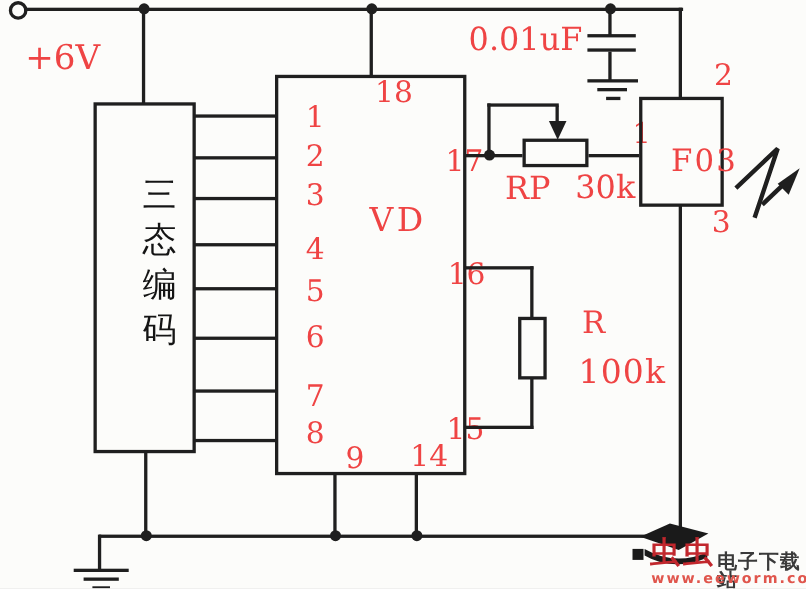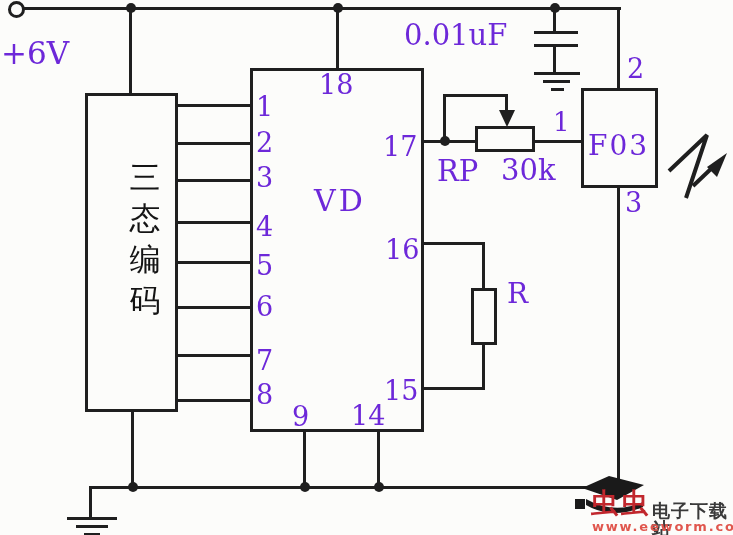--- a/index.html
+++ b/index.html
@@ -8,21 +8,21 @@
     background:#fcfcfa;
     font-family:"DejaVu Serif","Liberation Serif",serif;
   }
   
   .w{position:absolute;background:#1f1f1f;}
   
   .box{position:absolute;border:3px solid #1f1f1f;background:transparent;box-sizing:border-box;}
   
   .dot{position:absolute;width:10px;height:10px;border-radius:50%;background:#1f1f1f;}
   
-  .lbl{position:absolute;color:#6d28d9;line-height:1;white-space:nowrap;}
+  .lbl{position:absolute;color:#ef4444;line-height:1;white-space:nowrap;margin-left:22px;}
   .pin{font-size:27px;}
   .big{font-size:29px;}
   .term{
     position:absolute;left:8px;top:1px;width:11px;height:11px;
     border:3px solid #1f1f1f;border-radius:50%;background:#fcfcfa;
   }
   .tri-down{
     position:absolute;width:0;height:0;
     border-left:8px solid transparent;border-right:8px solid transparent;
     border-top:17px solid #1f1f1f;
@@ -118,20 +118,21 @@
   <div class="lbl big" style="left:437px;top:157px;">RP</div>
   <div class="lbl big" style="left:501px;top:156px;">30k</div>
   <div class="lbl" style="left:553px;top:109px;font-size:26px;">1</div>
 
   <div class="w" style="left:422px;top:242px;width:63px;height:3px;"></div>
   <div class="w" style="left:482px;top:242px;width:3px;height:48px;"></div>
   <div class="box" style="left:471px;top:288px;width:26px;height:57px;"></div>
   <div class="w" style="left:482px;top:343px;width:3px;height:47px;"></div>
   <div class="w" style="left:422px;top:387px;width:63px;height:3px;"></div>
   <div class="lbl" style="left:507px;top:280px;font-size:28px;">R</div>
+  <div class="lbl" style="left:504px;top:324px;font-size:30px;letter-spacing:1px;">100k</div>
 
   <div class="w" style="left:617px;top:7px;width:3px;height:83px;"></div>
   <div class="lbl pin" style="left:627px;top:55px;">2</div>
   <div class="box" style="left:581px;top:88px;width:77px;height:100px;"></div>
   <div class="lbl" style="left:588px;top:132px;font-size:28px;letter-spacing:2px;">F03</div>
   <div class="lbl pin" style="left:625px;top:189px;">3</div>
   <div class="w" style="left:617px;top:186px;width:3px;height:303px;"></div>
 
   <svg style="left:658px;top:122px;" width="78" height="84" viewBox="0 0 78 84">
     <polyline points="11,49 49,13 28,76" fill="none" stroke="#1f1f1f" stroke-width="4" stroke-linejoin="miter"></polyline>

